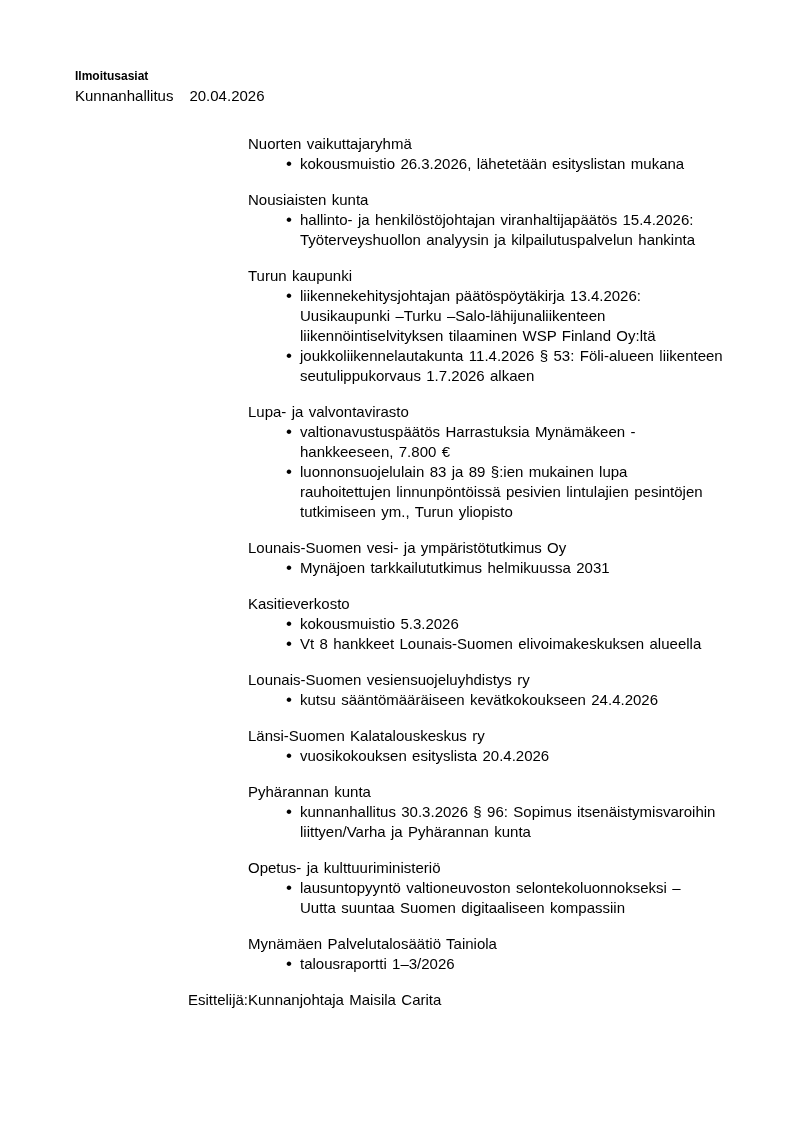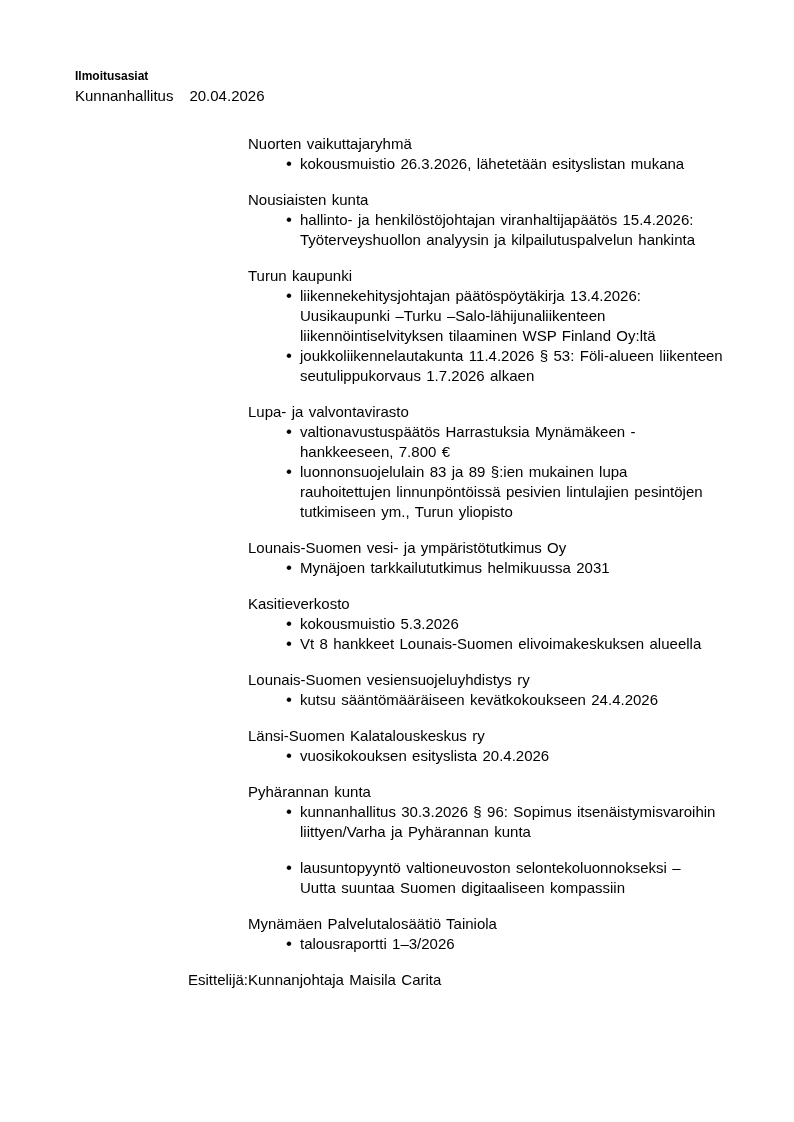--- a/index.html
+++ b/index.html
@@ -151,20 +151,21 @@
 
     <div class="section">
       <div class="section-heading">Pyhärannan kunta</div>
       <ul class="bullets">
         <li class="bullet">kunnanhallitus 30.3.2026 § 96: Sopimus itsenäistymisvaroihin
 liittyen/Varha ja Pyhärannan kunta</li>
       </ul>
     </div>
 
     <div class="section">
+      <div class="section-heading">Opetus- ja kulttuuriministeriö</div>
       <ul class="bullets">
         <li class="bullet">lausuntopyyntö valtioneuvoston selontekoluonnokseksi –
 Uutta suuntaa Suomen digitaaliseen kompassiin</li>
       </ul>
     </div>
 
     <div class="section">
       <div class="section-heading">Mynämäen Palvelutalosäätiö Tainiola</div>
       <ul class="bullets">
         <li class="bullet">talousraportti 1–3/2026</li>

